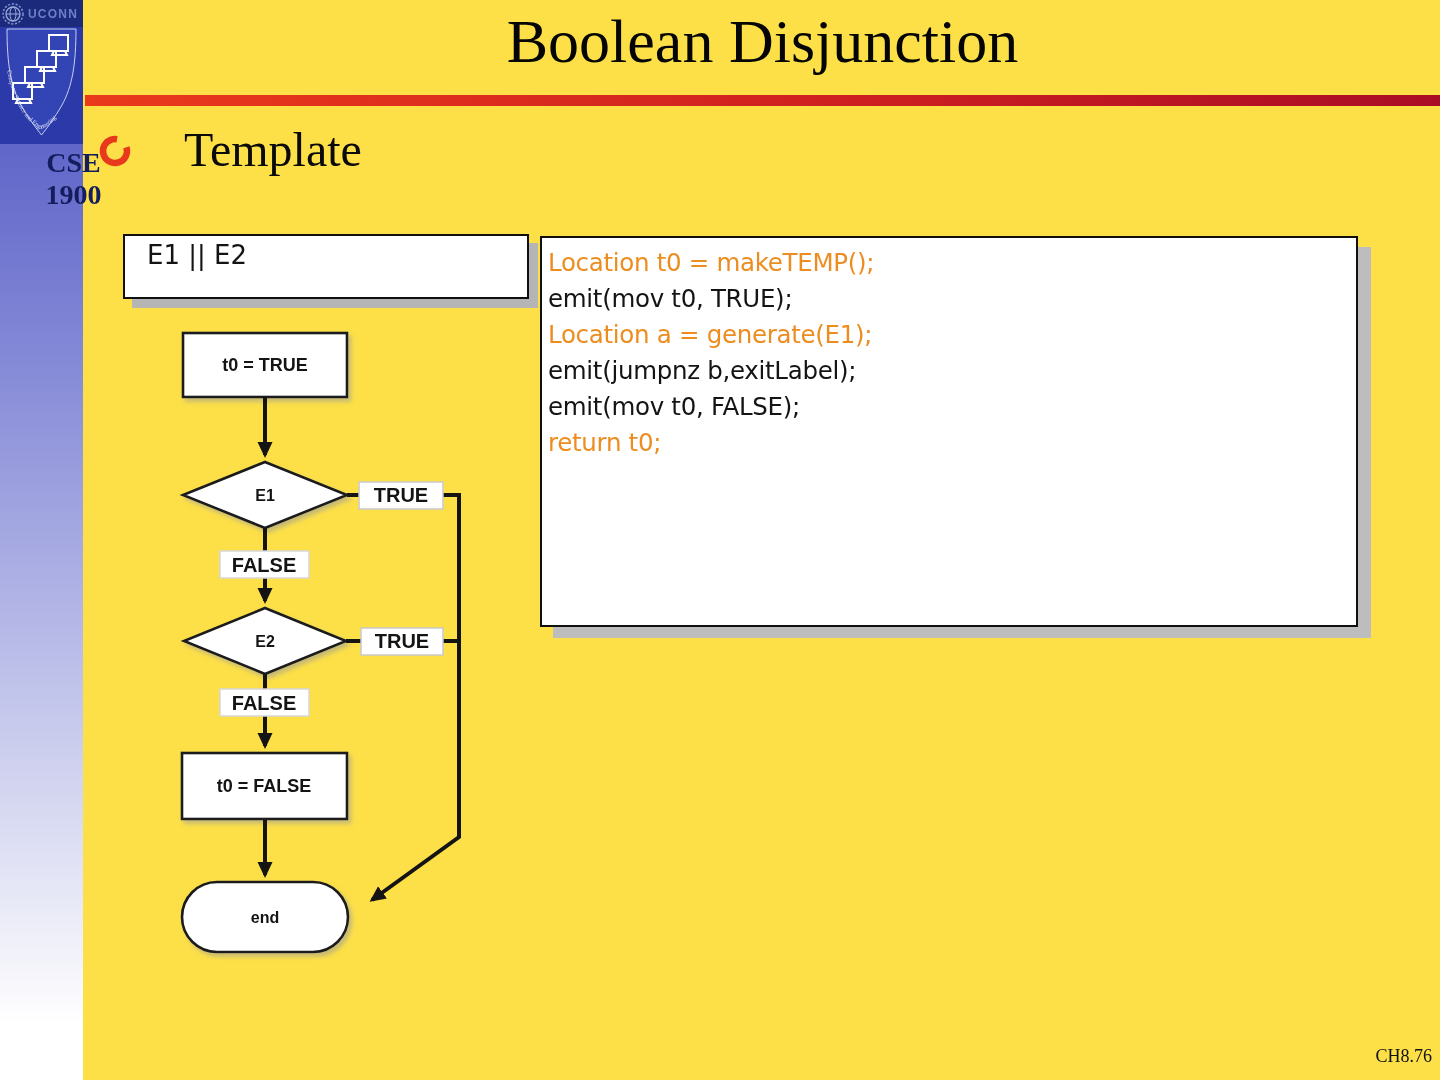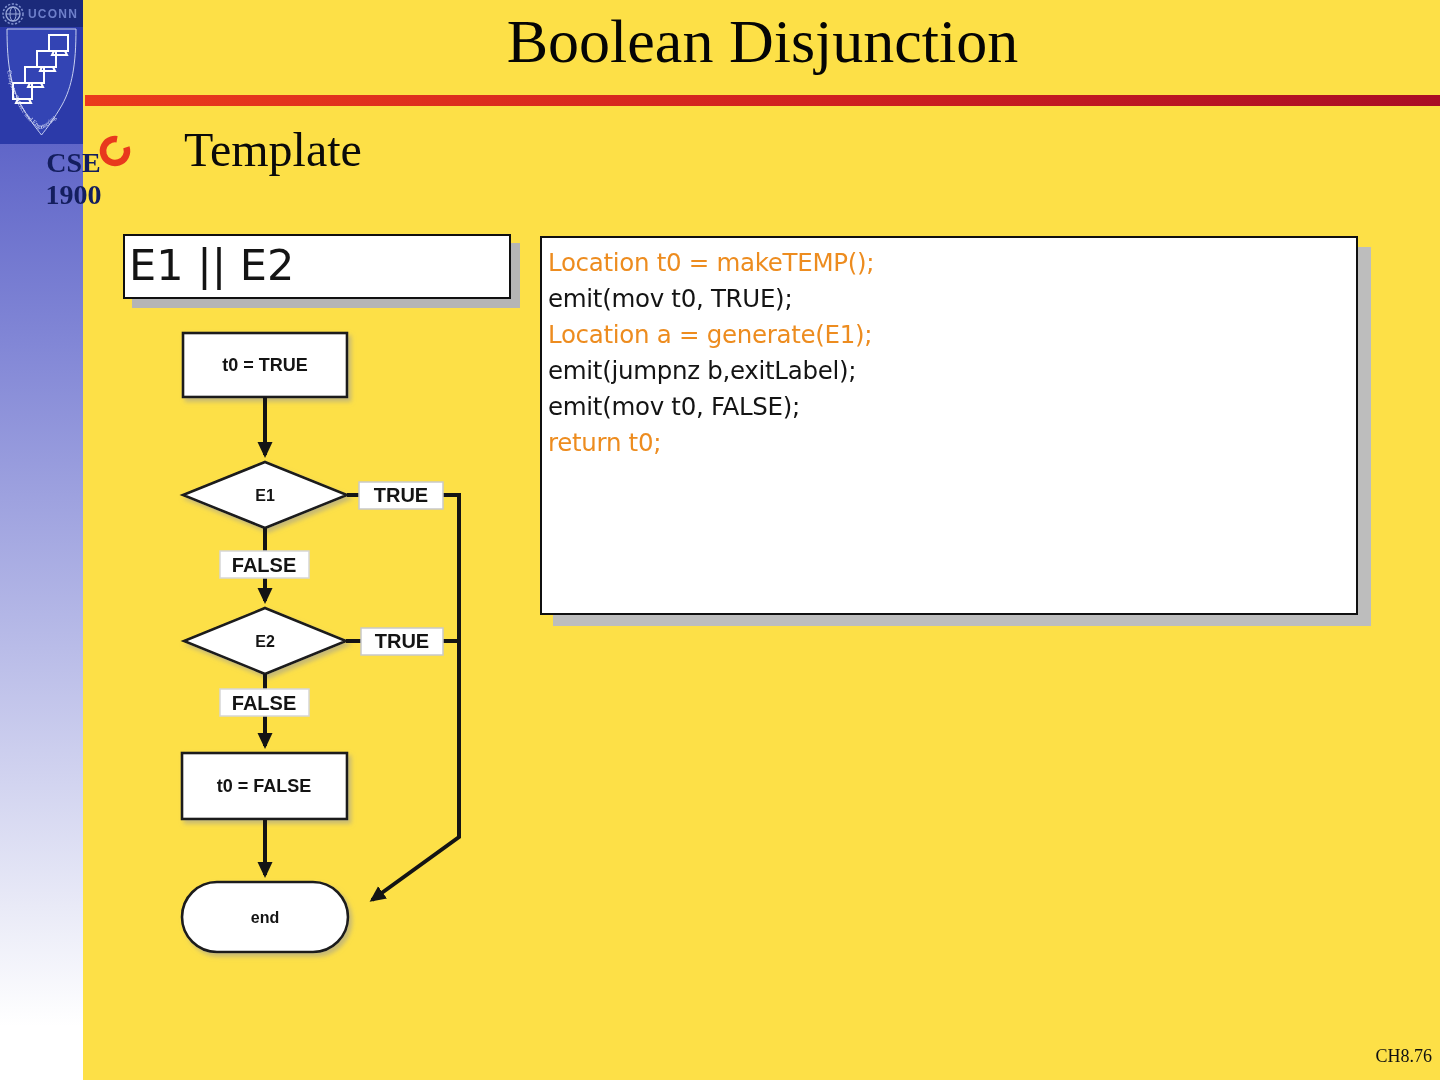--- a/index.html
+++ b/index.html
@@ -20,26 +20,26 @@
   .title{left:85px;top:6px;width:1355px;text-align:center;
     font-family:"Liberation Serif",serif;font-size:62px;color:#050505;}
   .rule{left:85px;top:95px;width:1355px;height:11px;
     background:linear-gradient(90deg,#ea3a1c 0%,#cf2020 55%,#a90d25 100%);}
   .bullet-ring{left:98px;top:133px;width:36px;height:36px;}
   .bullet-label{left:184px;top:122px;font-family:"Liberation Serif",serif;font-size:48px;color:#0a0a0a;}
 
   
   .expr-box{left:123px;top:234px;width:380px;height:57px;background:#fff;
     border:2px solid #101010;box-shadow:9px 9px 0 #b5b5b5;
-    font-size:43px;color:#141414;padding:4px 0 0 4px;}
+    font-size:26px;color:#141414;padding:4px 0 0 22px;}
 
   
   .code-box{left:540px;top:236px;width:808px;height:368px;background:#fff;
     border:2px solid #101010;box-shadow:13px 11px 0 #bdbdbd;
-    padding:7px 0 0 6px;font-size:24.5px;line-height:36px;letter-spacing:-0.3px;}
+    padding:7px 0 12px 6px;font-size:24.5px;line-height:36px;letter-spacing:-0.3px;}
   .code-line{white-space:pre;}
   .code-line.orange{color:#ED8C1F;}
   .code-line.black{color:#141414;}
 
   
   .flow{left:0;top:0;width:1440px;height:1080px;pointer-events:none;}
   .flow text{font-family:"Liberation Sans",sans-serif;font-weight:bold;fill:#141414;}
 
   
   .footer{right:8px;top:1046px;font-family:"Liberation Serif",serif;font-size:18px;color:#111;}

